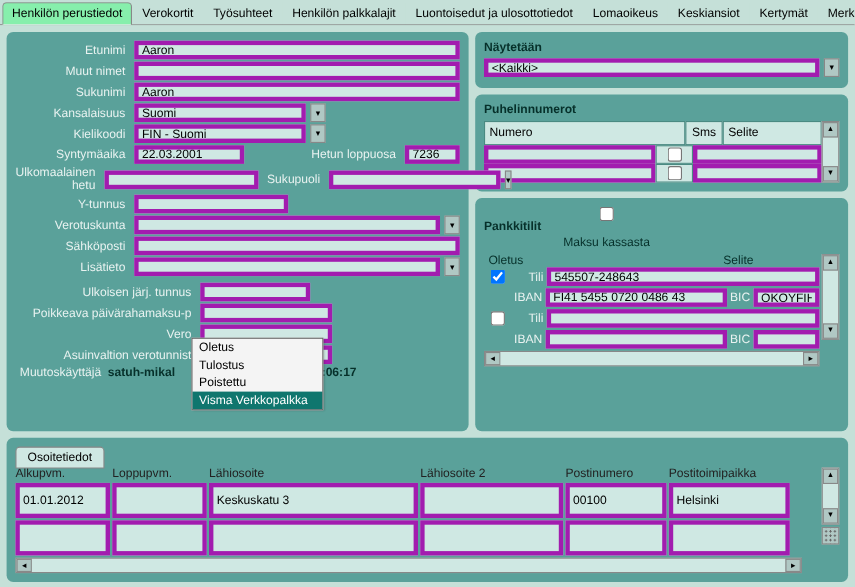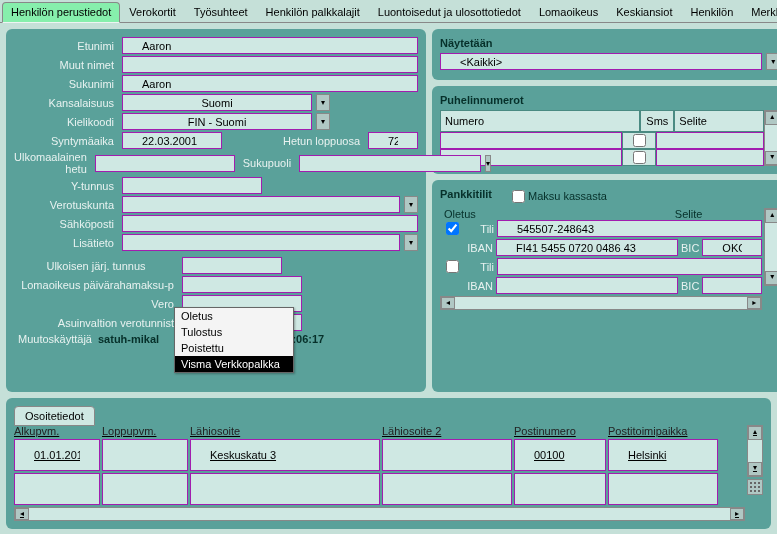--- a/index.html
+++ b/index.html
@@ -75,27 +75,27 @@
   font-size: 11px;
   padding-right: 4px;
 }
 .label2 {
   color: #e8f2f0;
   font-size: 11px;
   padding: 0 4px;
 }
 input[type=text], select {
   background: #cfe8e3;
-  border: 1px solid #a21caf;
-  padding: 1px 19px;
+  border: 4px solid #a21caf;
+  padding: 1px 3px;
   font-size: 11px;
   height: 17px;
   font-family: inherit;
 }
-.input-w { width: 190px; text-align: center; }
+.input-w { width: 156px; }
 .input-full { flex: 1; }
 .dropdown-btn {
   width: 14px;
   height: 17px;
   background: #b0c8c4;
   border: 1px solid #888;
   display: inline-flex;
   align-items: center;
   justify-content: center;
   font-size: 8px;
@@ -179,21 +179,21 @@
   width: 120px;
   z-index: 100;
   box-shadow: 1px 1px 2px rgba(0,0,0,0.3);
 }
 .popup-item {
   padding: 2px 6px;
   font-size: 11px;
   cursor: pointer;
 }
 .popup-item.sel {
-  background: #000000;
+  background: #0f766e;
   color: white;
 }
 .phone-table {
   display: flex;
 }
 .phone-cols { flex: 1; }
 .phone-header {
   display: flex;
   background: #cfe8e3;
   font-size: 11px;
@@ -229,21 +229,21 @@
 <body>
 
 <div class="tabs">
   <div class="tab active">Henkilön perustiedot</div>
   <div class="tab">Verokortit</div>
   <div class="tab">Työsuhteet</div>
   <div class="tab">Henkilön palkkalajit</div>
   <div class="tab">Luontoisedut ja ulosottotiedot</div>
   <div class="tab">Lomaoikeus</div>
   <div class="tab">Keskiansiot</div>
-  <div class="tab">Henkilön</div>
+  <div class="tab">Kertymät</div>
   <div class="tab">Merkkipäivät</div>
 </div>
 
 <div class="content">
   <div class="top-area">
     <div class="left-panel" style="position:relative;">
       <div class="row">
         <span class="label">Etunimi</span>
         <input type="text" class="input-full" value="Aaron" style="">
       </div>
@@ -290,25 +290,25 @@
       <div class="row">
         <span class="label">Sähköposti</span>
         <input type="text" class="input-full" value="" style="">
       </div>
       <div class="row">
         <span class="label">Lisätieto</span>
         <input type="text" class="input-full" value="" style="">
         <span class="dropdown-btn">▾</span>
       </div>
       <div class="row" style="margin-top:6px;">
-        <span class="label2" style="width:164px;text-align:center">Ulkoisen järj. tunnus</span>
+        <span class="label2" style="width:164px;text-align:right">Ulkoisen järj. tunnus</span>
         <input type="text" style="width: 100px;" value="">
       </div>
       <div class="row">
-        <span class="label2" style="width:164px;text-align:right">Lomaoikeus päivärahamaksu-p</span>
+        <span class="label2" style="width:164px;text-align:right">Poikkeava päivärahamaksu-p</span>
         <input type="text" style="width: 120px;">
       </div>
       <div class="row">
         <span class="label2" style="width:164px;text-align:right">Vero</span>
         <input type="text" style="width: 120px;">
       </div>
       <div class="row">
         <span class="label2" style="width:164px;text-align:right">Asuinvaltion verotunnist</span>
         <input type="text" style="width: 120px;">
       </div>
@@ -364,21 +364,21 @@
           <div class="scroll-bar">
             <div class="scroll-btn">▴</div>
             <div class="scroll-btn">▾</div>
           </div>
         </div>
       </div>
 
       <div class="panel" style="flex:1;">
         <div style="display:flex;align-items:center;gap:20px;margin-bottom:4px;">
           <span class="fieldset-title">Pankkitilit</span>
-          <label style="color:#06302a;display:flex;align-items:center;gap:3px;">
+          <label style="color:#06302a;display:flex;align-items:center;gap:14px;flex-direction:column;">
             <input type="checkbox" style="">
             <span>Maksu kassasta</span>
           </label>
         </div>
         <div style="display:flex;">
           <div style="flex:1;">
             <div style="display:flex;font-size:11px;color:#06302a;padding:0 4px;">
               <span style="width:40px">Oletus</span>
               <span style="flex:1"></span>
               <span>Selite</span>
@@ -418,21 +418,21 @@
             <div class="scroll-btn">▴</div>
             <div class="scroll-btn">▾</div>
           </div>
         </div>
       </div>
     </div>
   </div>
 
   <div class="addr-panel">
     <div class="addr-tab">Osoitetiedot</div>
-    <div style="display:flex;gap:2px;text-decoration:underline;">
+    <div style="display:flex;gap:18px;">
       <div style="flex:1;">
         <div class="addr-headers">
           <span class="col-alkupvm">Alkupvm.</span>
           <span class="col-loppupvm">Loppupvm.</span>
           <span class="col-lahi1">Lähiosoite</span>
           <span class="col-lahi2">Lähiosoite 2</span>
           <span class="col-posti">Postinumero</span>
           <span class="col-postitoimi">Postitoimipaikka</span>
         </div>
         <div class="addr-row">

